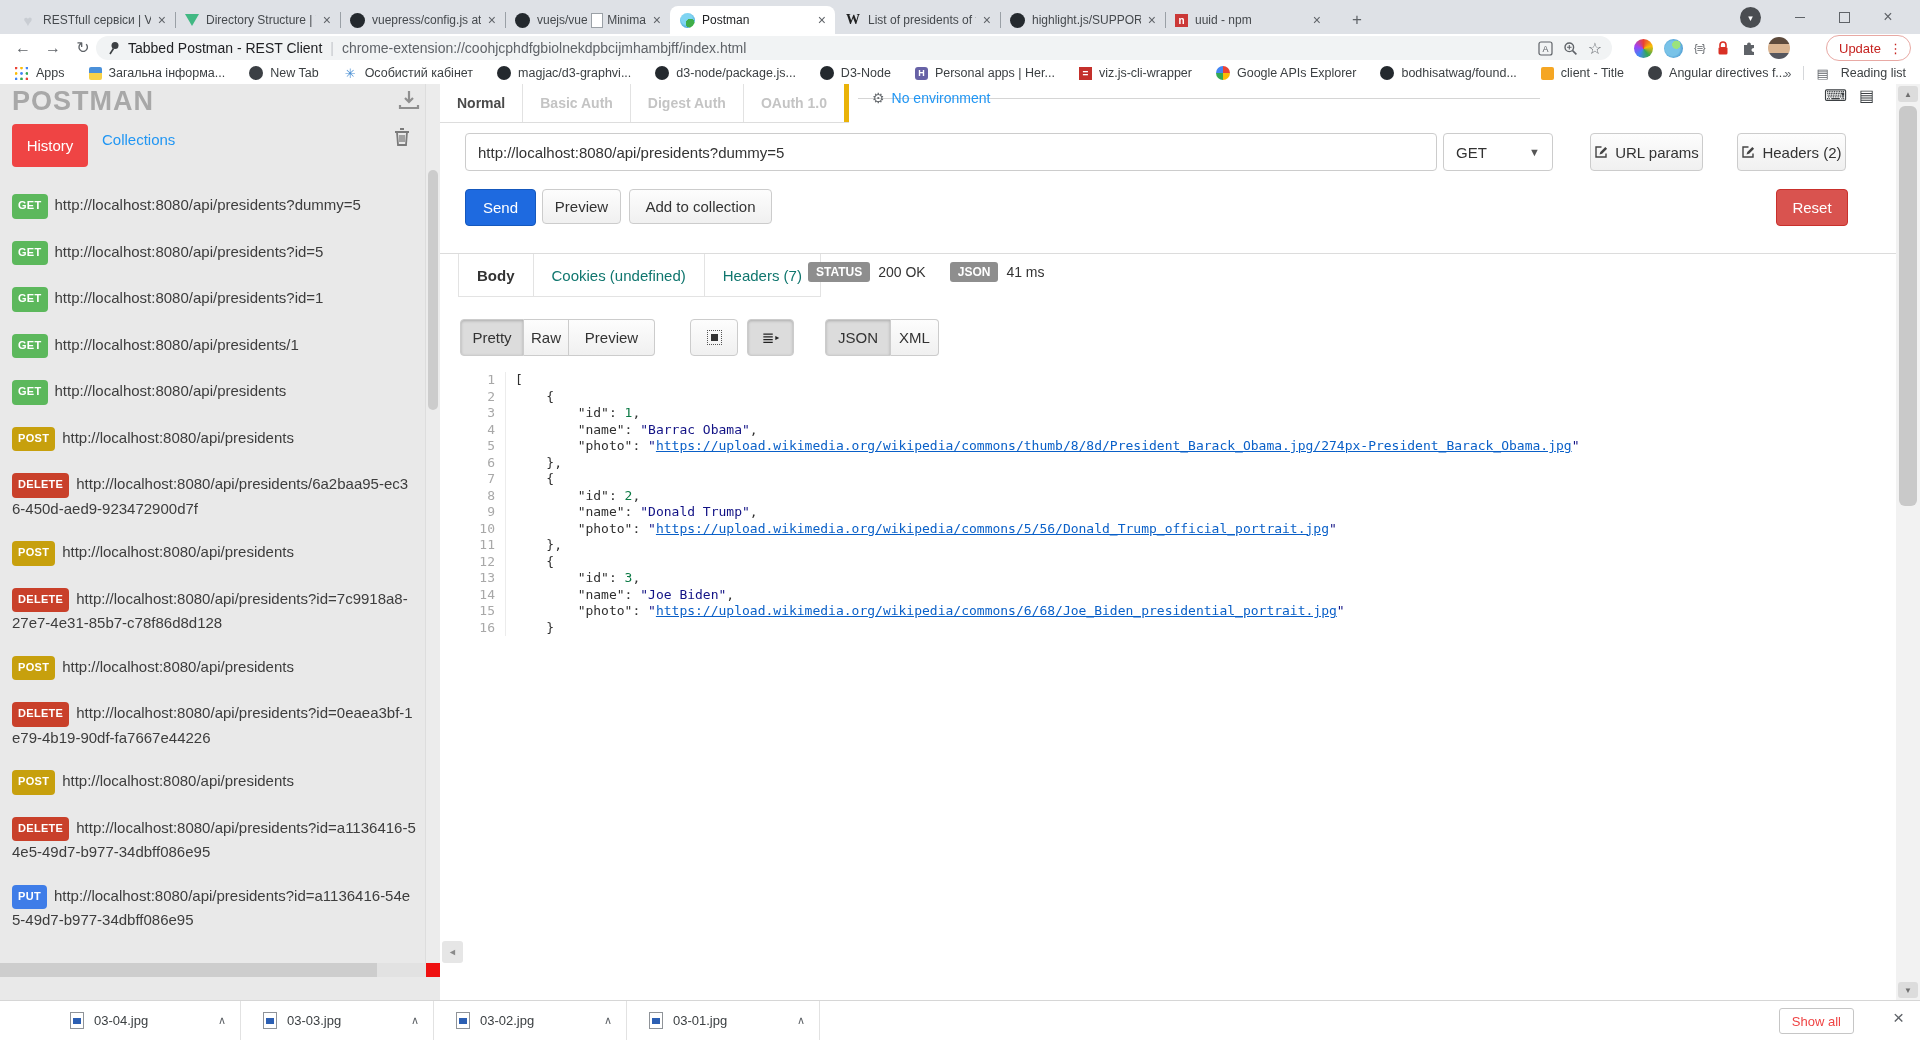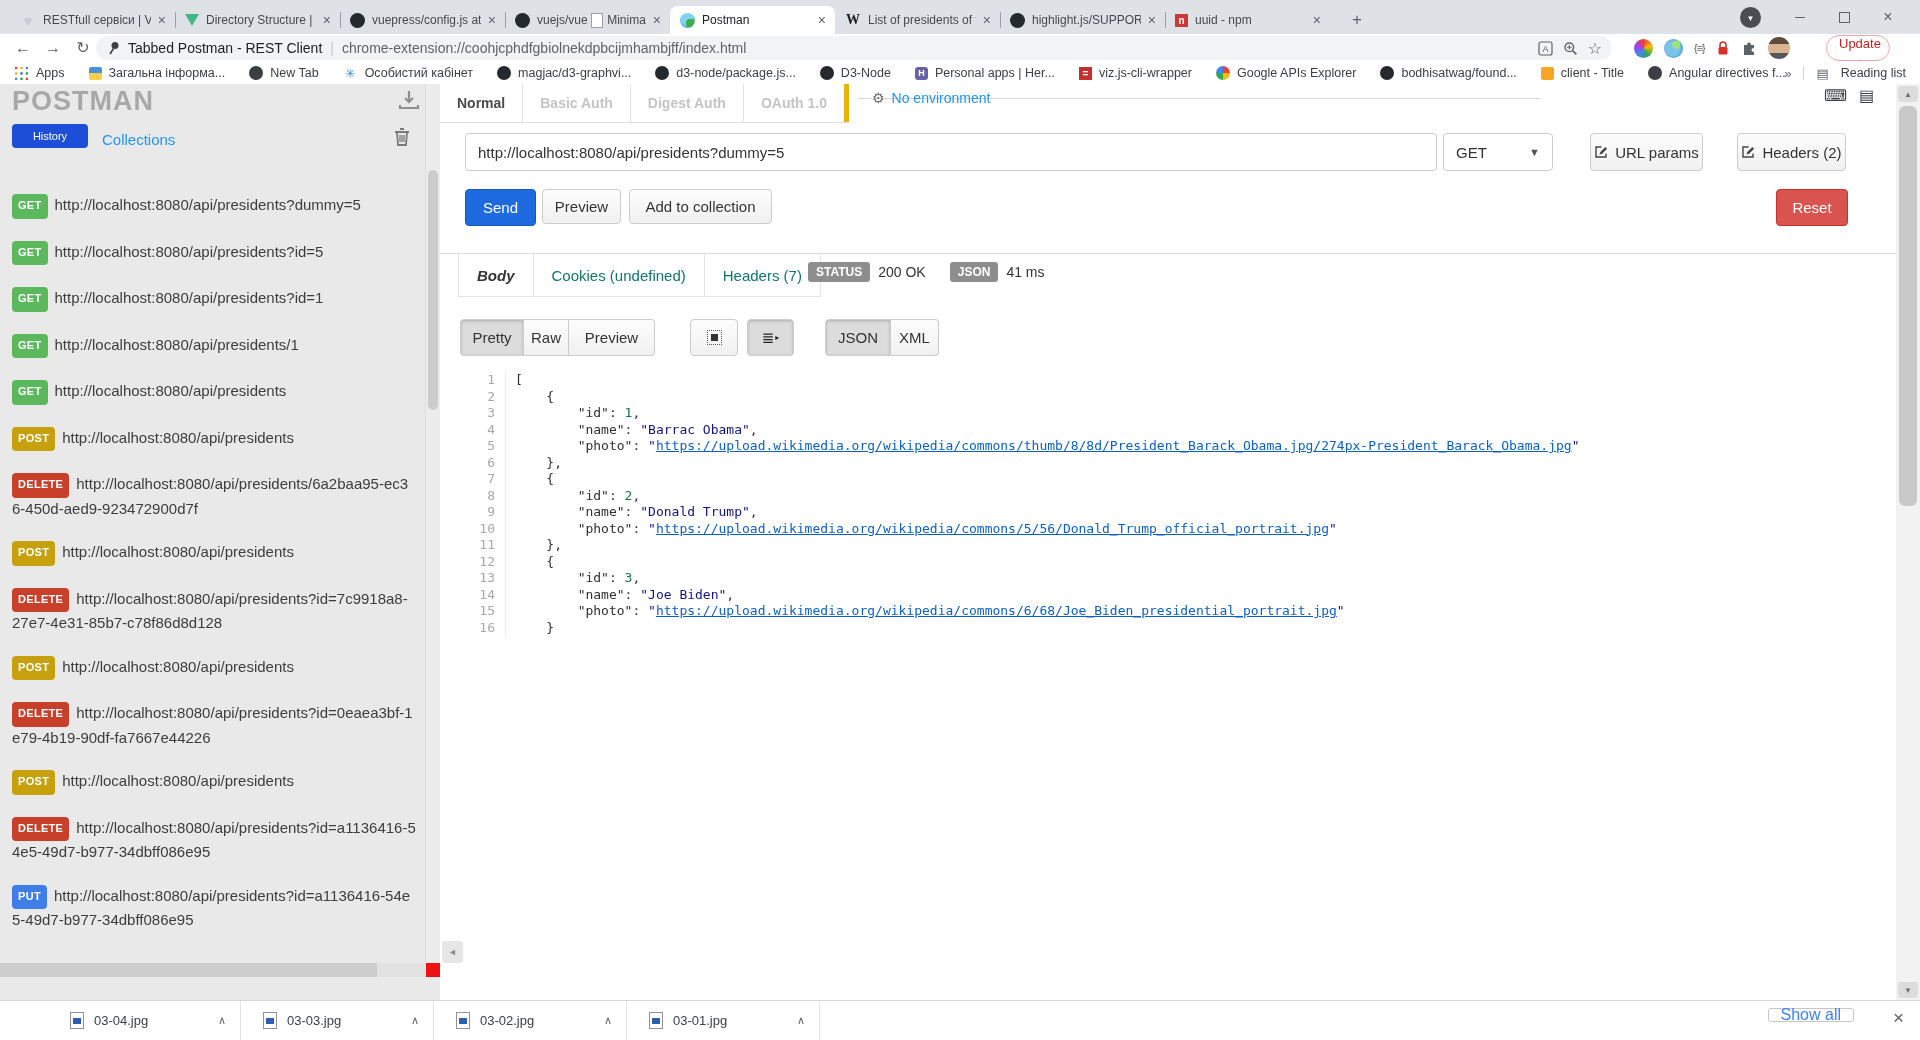--- a/index.html
+++ b/index.html
@@ -50,21 +50,21 @@
   .ext-row{position:absolute;left:1634px;top:2px;display:flex;align-items:center;gap:11px;height:24px;}
   .ext-colorwheel{width:19px;height:19px;border-radius:50%;
     background:conic-gradient(#e94235,#fbbc05,#34a853,#4285f4,#a142f4,#e94235);}
   .ext-globe{width:19px;height:19px;border-radius:50%;
     background:radial-gradient(circle at 65% 30%,#9be37d 0 22%,rgba(0,0,0,0) 24%),
                radial-gradient(circle at 45% 50%,#79c3e8 0 50%,#2b7cc0 95%);}
   .ext-json{font-size:11px;color:#5f6368;letter-spacing:-1px;}
   .ext-avatar{width:22px;height:22px;border-radius:50%;
     background:linear-gradient(#5d4a3c 0 34%,#d9b491 34% 72%,#55565e 72%);}
   .update-pill{position:absolute;left:1826px;top:1px;height:24px;border:1px solid #e8a9a4;border-radius:13px;
-    display:flex;align-items:center;padding:0 8px 0 12px;gap:8px;flex-direction:column;}
+    display:flex;align-items:center;padding:0 8px 0 12px;gap:8px;}
   .update-label{color:#c5221f;font-size:13px;}
   .update-kebab{color:#c5221f;font-size:13px;letter-spacing:0;}
 
   
   .bookmarks{position:absolute;left:0;top:62px;width:1920px;height:22px;background:#fff;border-bottom:1px solid #e4e6e8;}
   #bm-items{position:absolute;left:14px;top:0;height:22px;display:flex;align-items:center;gap:24px;}
   .bm-item{display:flex;align-items:center;gap:7px;font-size:12.5px;color:#3c4043;white-space:nowrap;}
   .bmi{width:15px;height:15px;flex:none;display:flex;align-items:center;justify-content:center;}
   .bmi-ua{width:13px;height:13px;border-radius:2px;background:linear-gradient(#4a90d9 0 50%,#f7d148 50%);}
   .bmi-darkglobe{width:14px;height:14px;border-radius:50%;background:#3b3f44;}
@@ -82,22 +82,22 @@
   .bm-vsep{width:1px;height:14px;background:#d5d7da;}
   .bm-readicon{color:#5f6368;font-size:13px;}
 
   
   .page{position:absolute;left:0;top:84px;width:1920px;height:916px;background:#fff;}
 
   
   .sidebar{position:absolute;left:0;top:0;width:440px;height:916px;background:#e9e9e9;overflow:hidden;}
   .pm-logo{position:absolute;left:12px;top:2px;font-size:27px;font-weight:bold;color:#a8a8a8;letter-spacing:1px;}
   .dl-tray{position:absolute;left:398px;top:6px;}
-  .hist-btn{position:absolute;left:12px;top:40px;width:76px;height:24px;background:#1d4ed8;color:#fff;
-    border-radius:4px;font-size:11px;display:flex;align-items:center;justify-content:center;}
+  .hist-btn{position:absolute;left:12px;top:40px;width:76px;height:43px;background:#ef4444;color:#fff;
+    border-radius:4px;font-size:15px;display:flex;align-items:center;justify-content:center;}
   .coll-link{position:absolute;left:102px;top:47px;font-size:15px;color:#2196f3;}
   .trash-ic{position:absolute;left:392px;top:42px;}
   #history-list{position:absolute;left:12px;top:110px;width:404px;height:769px;overflow:hidden;}
   .hist{font-size:15px;line-height:21.5px;color:#3d3d3d;margin-bottom:22px;word-break:break-all;}
   .m{display:inline-block;padding:1px 6px 2px;border-radius:4px;color:#fff;font-size:11px;font-weight:bold;
     margin-right:7px;vertical-align:1px;letter-spacing:.3px;}
   .m-get{background:#5cb85c;}
   .m-post{background:#c7a00d;}
   .m-put{background:#3f7de8;}
   .m-del{background:#c9402a;}
@@ -135,21 +135,21 @@
     color:#fff;border-radius:4px;border-style:solid;border-width:1px;display:flex;align-items:center;justify-content:center;font-size:15px;}
   .btn-preview{position:absolute;left:102px;top:105px;width:79px;height:35px;}
   .btn-addcol{position:absolute;left:189px;top:105px;width:143px;height:35px;}
   .btn-reset{position:absolute;left:1336px;top:105px;width:70px;height:35px;background:#d9534f;border:1px solid #c9302c;
     color:#fff;border-radius:4px;display:flex;align-items:center;justify-content:center;font-size:15px;}
   .divider{position:absolute;left:0;top:169px;width:1456px;height:1px;background:#dcdcdc;}
 
   #resp-tabs{position:absolute;left:18px;top:170px;height:42px;display:flex;border-bottom:1px solid #e3e3e3;}
   .resp-tab{padding:0 18px;display:flex;align-items:center;font-size:15px;color:#0f766e;border-left:1px solid #e3e3e3;}
   .resp-tab:last-child{border-right:1px solid #e3e3e3;}
-  .resp-tab.active{color:#333;font-weight:bold;font-style:italic;}
+  .resp-tab.active{color:#333;font-weight:bold;}
   .status-row{position:absolute;left:368px;top:178px;display:flex;align-items:center;gap:8px;}
   .badge{background:#8e8e8e;color:#fff;font-weight:bold;font-size:12px;border-radius:3px;padding:3px 8px;}
   .status-val{font-size:14px;color:#333;margin-right:16px;}
 
   .view-row{position:absolute;left:20px;top:235px;height:37px;display:flex;align-items:flex-start;}
   .grp{display:flex;}
   .grp .btn{border-radius:0;border-left-width:0;height:37px;}
   .grp .btn:first-child{border-radius:4px 0 0 4px;border-left-width:1px;}
   .grp .btn:last-child{border-radius:0 4px 4px 0;}
   .btn.pressed{background:#dcdcdc;box-shadow:inset 0 1px 3px rgba(0,0,0,.22);}
@@ -184,22 +184,22 @@
   .pg-thumb{position:absolute;left:3px;top:22px;width:18px;height:400px;background:#c9c9c9;border-radius:6px;}
 
   
   .dlbar{position:absolute;left:0;top:1000px;width:1920px;height:40px;background:#fff;border-top:1px solid #d6d6d6;box-sizing:border-box;}
   #dl-items{position:absolute;left:0;top:0;height:39px;display:flex;margin-left:48px;}
   .dl-item{width:193px;box-sizing:border-box;border-right:1px solid #e2e2e2;display:flex;align-items:center;padding:0 14px 0 22px;}
   .dl-fileic{width:12px;height:15px;background:#fff;border:1px solid #8f9398;flex:none;position:relative;}
   .dl-fileic::after{content:"";position:absolute;left:2px;top:5px;width:8px;height:6px;background:#2c5fb3;}
   .dl-name{font-size:13px;color:#3c4043;margin-left:10px;flex:1;white-space:nowrap;overflow:hidden;}
   .dl-chev{color:#5f6368;font-size:11px;margin-left:6px;}
-  .dl-showall{position:absolute;right:66px;top:7px;height:14px;box-sizing:border-box;border:1px solid #c6c6c6;border-radius:3px;
-    padding:0 12px;display:flex;align-items:center;color:#3b82f6;font-size:16px;background:#fff;}
+  .dl-showall{position:absolute;right:66px;top:7px;height:26px;box-sizing:border-box;border:1px solid #c6c6c6;border-radius:3px;
+    padding:0 12px;display:flex;align-items:center;color:#ef4444;font-size:13px;background:#fff;}
   .dl-close{position:absolute;right:16px;top:6px;font-size:19px;color:#5f6368;}
 
   svg{display:block;}
 </style>
 </head>
 <body>
 
 <div id="root">
 
   <div class="tabstrip">

